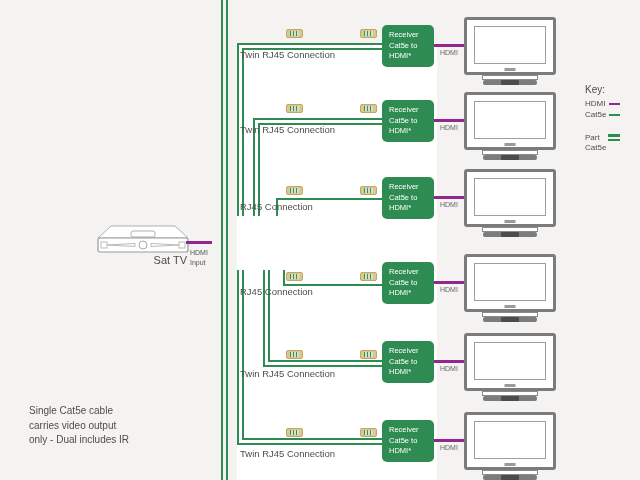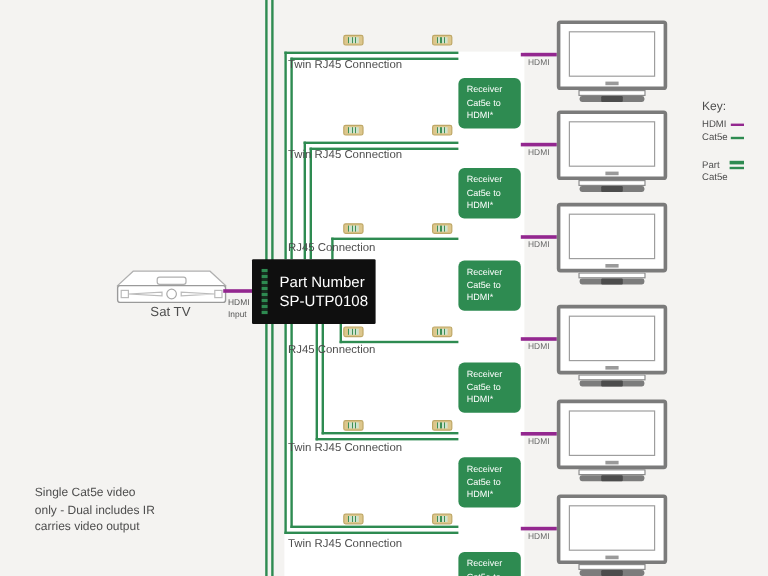--- a/index.html
+++ b/index.html
@@ -3,38 +3,38 @@
 <meta charset="utf-8">
 <style>
   html,body{margin:0;padding:0;}
   body{font-family:"Liberation Sans", sans-serif;}
   .stage{position:relative;width:640px;height:480px;background:#f4f3f1;overflow:hidden;}
   .abs{position:absolute;}
   .whiteband{background:#ffffff;}
   .gline{background:#2e8b51;}
   .pline{background:#93278f;}
   .rowlabel{color:#4d4d4d;font-size:9.5px;text-align:left;white-space:nowrap;}
-  .receiver{background:#2e8b51;border-radius:5px;color:#ffffff;font-size:7.5px;line-height:10.5px;padding:5px 0 0 7px;box-sizing:border-box;margin-top:40px;}
+  .receiver{background:#2e8b51;border-radius:5px;color:#ffffff;font-size:7.5px;line-height:10.5px;padding:5px 0 0 7px;box-sizing:border-box;}
   .hdmilbl{color:#666;font-size:7px;}
   .tv-frame{border:3px solid #7b7b7b;border-radius:3px;background:#fff;box-sizing:border-box;}
   .tv-screen{position:absolute;left:7px;right:7px;top:6px;bottom:8px;border:1px solid #9e9e9e;background:#fff;}
   .tv-logo{position:absolute;left:50%;transform:translateX(-50%);bottom:1px;width:11px;height:3px;background:#9a9a9a;}
   .tv-neck{position:absolute;left:50%;transform:translateX(-50%);width:56px;height:5px;background:#fff;border:1px solid #8a8a8a;box-sizing:border-box;}
   .tv-base{position:absolute;left:50%;transform:translateX(-50%);width:54px;height:5px;background:#7c7c7c;border-radius:2px;}
   .tv-base-c{position:absolute;left:50%;transform:translateX(-50%);width:18px;height:5px;background:#4c4c4c;border-radius:1px;}
   .conn{width:17px;height:9px;background:#ddc78d;border:1px solid #bfa867;border-radius:2px;box-sizing:border-box;}
   .conn i{display:block;margin:1px auto 0 auto;width:9px;height:5px;
     background:repeating-linear-gradient(90deg,#3f8f55 0 1px,#cfe3cf 1px 3px);}
   .blackbox{background:#0f0f0f;border-radius:1px;color:#fff;}
   .pn{font-size:12.5px;line-height:16px;color:#fff;white-space:nowrap;}
   .brandmark{width:5px;background:repeating-linear-gradient(180deg,#2e8b51 0 3px,rgba(46,139,81,0.25) 3px 5px);}
   .keytitle{color:#4d4d4d;font-size:10px;}
   .keylbl{color:#4d4d4d;font-size:8px;}
   .note{color:#4d4d4d;font-size:10px;line-height:14.5px;}
-  .srclbl{color:#4d4d4d;font-size:11px;text-align:center;}
+  .srclbl{color:#4d4d4d;font-size:11px;text-align:right;}
   .inputlbl{color:#555;font-size:7px;line-height:9.5px;}
 </style>
 </head>
 <body>
 
 <div class="stage">
 
   <div class="abs whiteband" style="left:237px;top:43px;width:200px;height:437px;"></div>
 
   <div class="abs gline" style="left:221px;top:0;width:2px;height:480px;"></div>
@@ -77,27 +77,20 @@
     <circle cx="46" cy="20" r="4" fill="#ffffff" stroke="#aaaaaa" stroke-width="1"></circle>
   </svg>
   <div class="abs srclbl" style="left:97px;top:254px;width:90px;">Sat TV</div>
 
   <div class="abs pline" style="left:186px;top:241px;width:26px;height:3px;"></div>
   <div class="abs inputlbl" style="left:190px;top:248px;">
     <div>HDMI</div>
     <div>Input</div>
   </div>
 
-  <div class="abs blackbox" style="left:210px;top:216px;width:103px;height:54px;">
-    <div class="abs brandmark" style="left:8px;top:8px;height:38px;"></div>
-    <div class="abs pn" style="left:23px;top:11px;">
-      <div>Part Number</div>
-      <div>SP-UTP0108</div>
-    </div>
-  </div>
 
   <div class="abs conn" style="left:286px;top:29px;">
       <i></i>
     </div>
   <div class="abs conn" style="left:360px;top:29px;">
       <i></i>
     </div>
   <div class="abs rowlabel" style="left:240px;top:49px;width:137px;">Twin RJ45 Connection</div>
   <div class="abs receiver" style="left:382px;top:25px;width:52px;height:42px;">
     <div>Receiver</div>
@@ -250,18 +243,18 @@
     <div class="pline" style="position:absolute;left:24px;top:18.5px;width:11px;height:2.5px;"></div>
     <div class="keylbl" style="position:absolute;left:0;top:26px;">Cat5e</div>
     <div class="gline" style="position:absolute;left:24px;top:29.5px;width:11px;height:2.5px;"></div>
     <div class="keylbl" style="position:absolute;left:0;top:49px;">Part</div>
     <div class="gline" style="position:absolute;left:23px;top:50px;width:12px;height:2.5px;"></div>
     <div class="gline" style="position:absolute;left:23px;top:54.5px;width:12px;height:2.5px;"></div>
     <div class="keylbl" style="position:absolute;left:0;top:59px;">Cat5e</div>
   </div>
 
   <div class="abs note" style="left:29px;top:404px;">
-    <div>Single Cat5e video</div>
+    <div>Single Cat5e cable</div>
+    <div>carries video output</div>
     <div>only - Dual includes IR</div>
-    <div>carries video output</div>
   </div>
 
 </div>
 
 </body></html>

